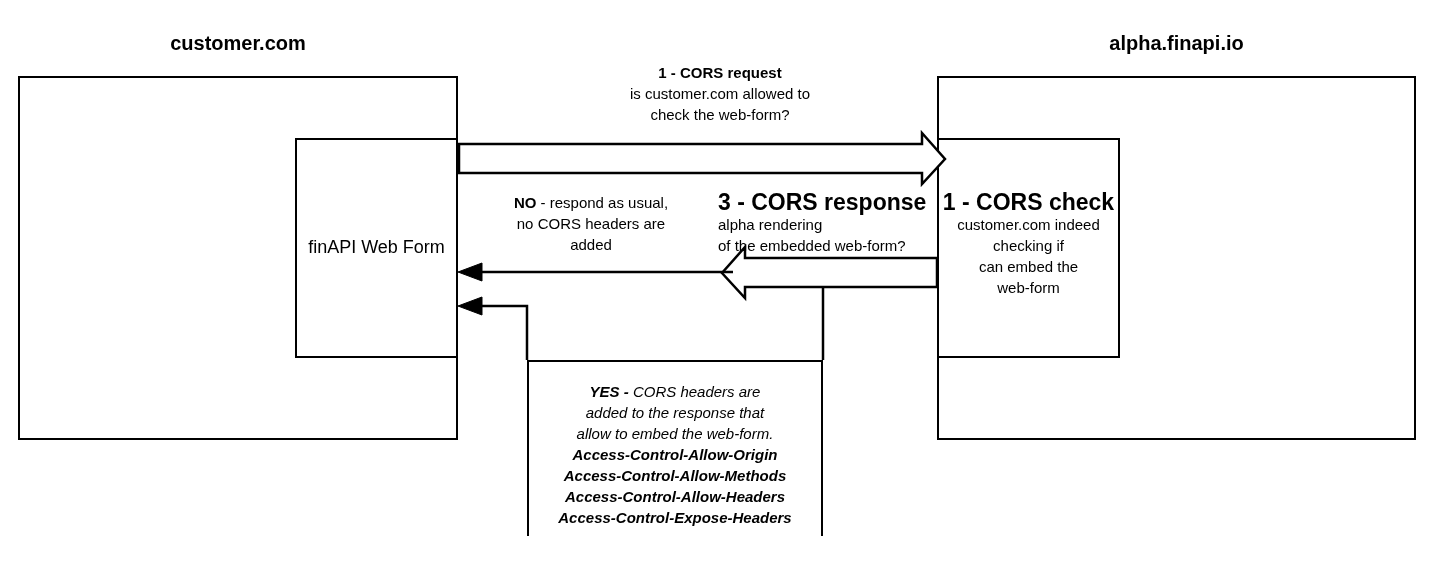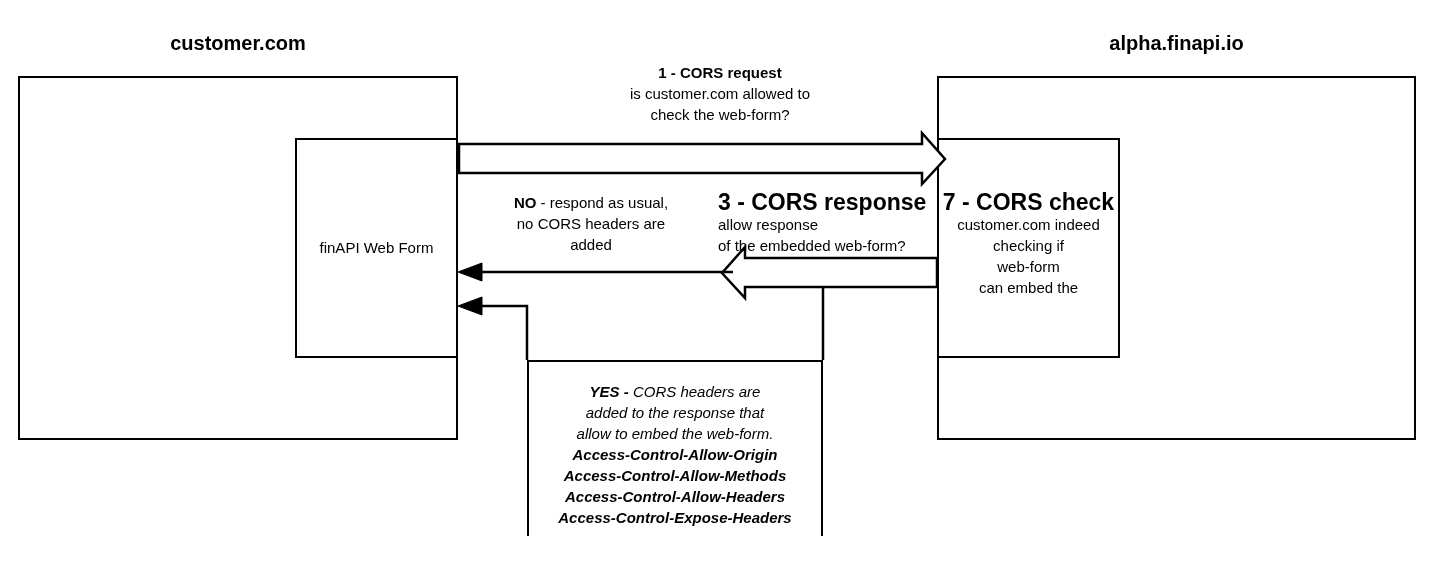--- a/index.html
+++ b/index.html
@@ -51,21 +51,21 @@
   .svg-layer {
     position: absolute;
     left: 0;
     top: 0;
     width: 1438px;
     height: 565px;
     pointer-events: none;
   }
   .boxlabel {
     position: absolute;
-    font-size: 15px;
+    font-size: 18px;
     line-height: 21px;
     text-align: center;
     white-space: nowrap;
   }
 </style>
 </head>
 <body>
 
 <div id="canvas">
 
@@ -107,30 +107,30 @@
   </div>
 
   <div class="label" style="left:460px; top:192px; width:262px;">
     <div><span class="b">NO</span><span> - respond as usual,</span></div>
     <div>no CORS headers are</div>
     <div>added</div>
   </div>
 
   <div class="label" style="left:718px; top:190px; width:218px; text-align:left;">
     <div class="big">3 - CORS response</div>
-    <div>allow response</div>
+    <div>alpha rendering</div>
     <div>of the embedded web-form?</div>
   </div>
 
   <div class="label" style="left:937px; top:190px; width:183px;">
-    <div class="big">7 - CORS check</div>
+    <div class="big">1 - CORS check</div>
     <div>customer.com indeed</div>
     <div>checking if</div>
+    <div>can embed the</div>
     <div>web-form</div>
-    <div>can embed the</div>
   </div>
 
   <div class="label" style="left:527px; top:381px; width:296px;font-style:italic;">
     <div><span class="b">YES -</span><span> CORS headers are</span></div>
     <div>added to the response that</div>
     <div>allow to embed the web-form.</div>
     <div class="hdr">Access-Control-Allow-Origin</div>
     <div class="hdr">Access-Control-Allow-Methods</div>
     <div class="hdr">Access-Control-Allow-Headers</div>
     <div class="hdr">Access-Control-Expose-Headers</div>

